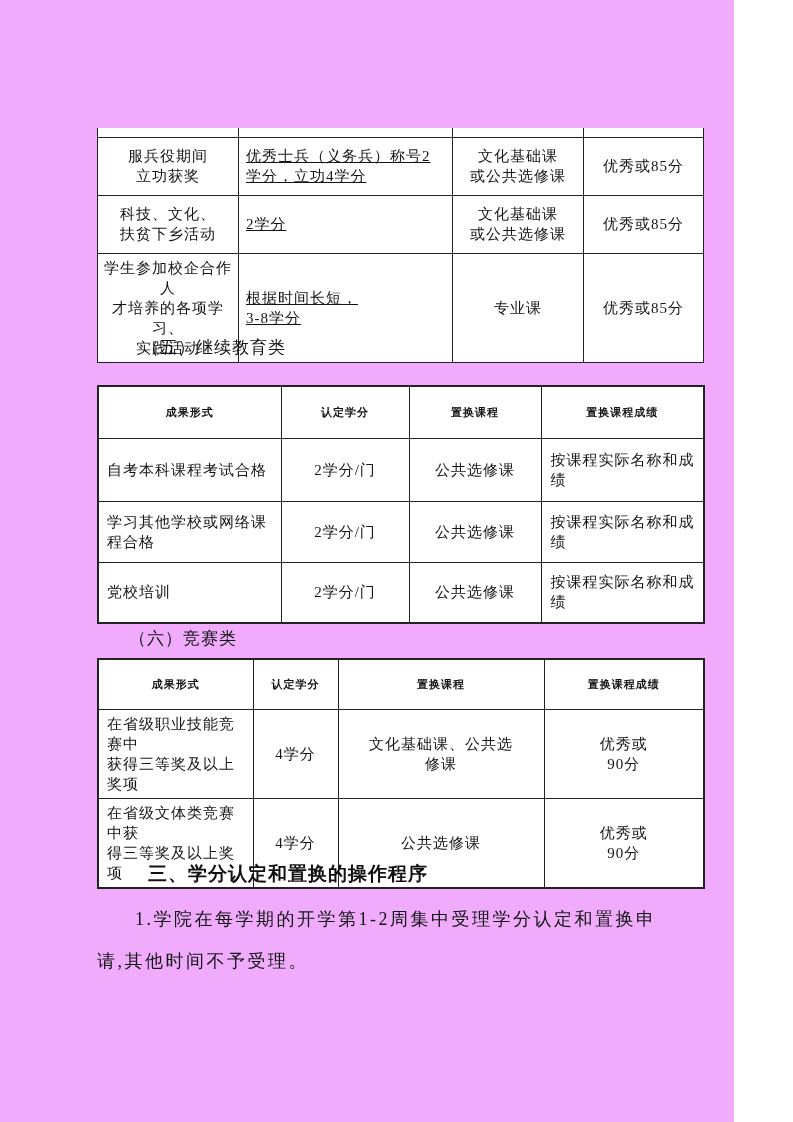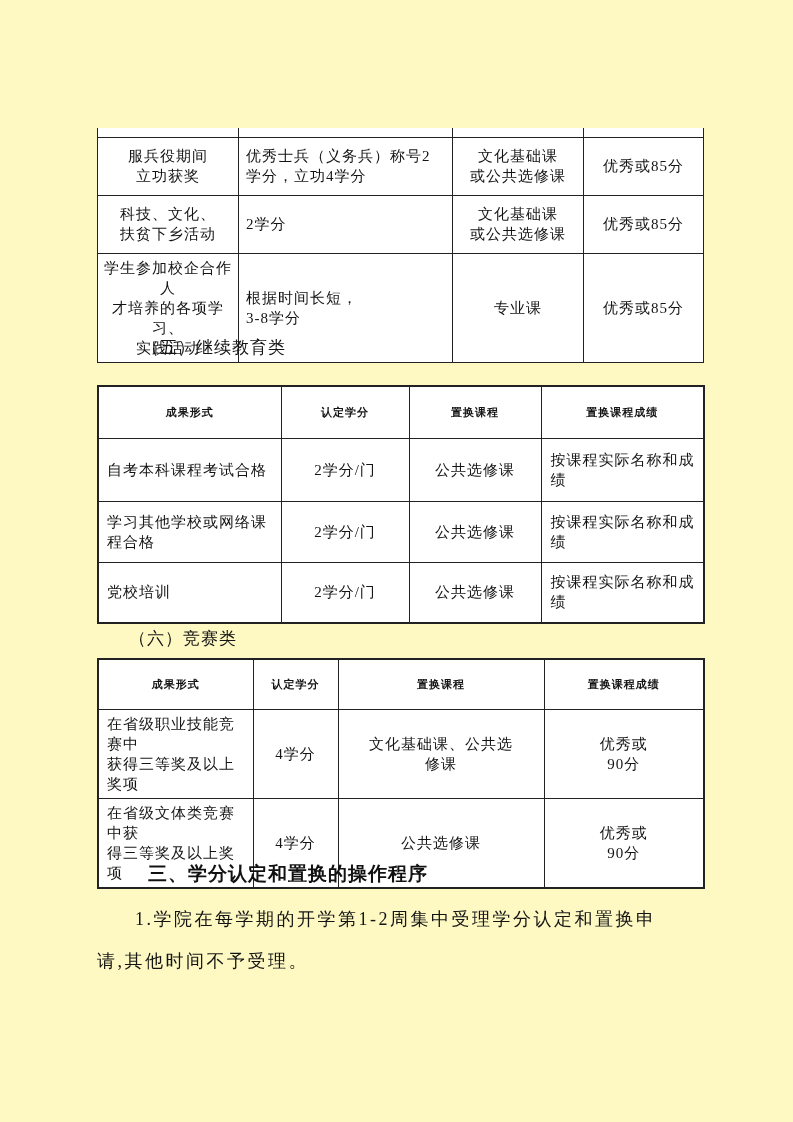--- a/index.html
+++ b/index.html
@@ -1,20 +1,20 @@
 <!DOCTYPE html>
 <html><head>
 <meta charset="utf-8">
 <style>
   * { margin:0; padding:0; box-sizing:border-box; }
   body { background:#ffffff; }
   .page {
     position:relative;
-    width:793px; height:1122px;
-    background:#fef9c3;
+    width:734px; height:1122px;
+    background:#f0abfc;
     font-family:"Liberation Serif","DejaVu Serif",serif;
     color:#141414;
     overflow:hidden;
   }
   .abs { position:absolute; }
 
   table.doc-table {
     border-collapse:collapse;
     table-layout:fixed;
     width:606px;
@@ -33,21 +33,21 @@
     overflow:hidden;
   }
   table.doc-table th {
     font-family:"Liberation Sans","DejaVu Sans",sans-serif;
     font-weight:bold;
     font-size:11px;
   }
   table.bordered { border:2px solid #222; }
 
   
-  #t1 td:nth-child(2) { text-align:left; padding-left:7px; }
+  #t1 td:nth-child(2) { text-align:left; padding-left:7px;text-decoration:underline; }
   #t1 tr.stub td { border-top:none; height:9px; padding:0; }
 
   
   #t2 td:nth-child(1) { text-align:left; padding-left:8px; }
   #t2 td:nth-child(4) { text-align:left; padding-left:9px; }
 
   
   #t3 td:nth-child(1) { text-align:left; padding-left:8px; }
 
   .sec-heading {

